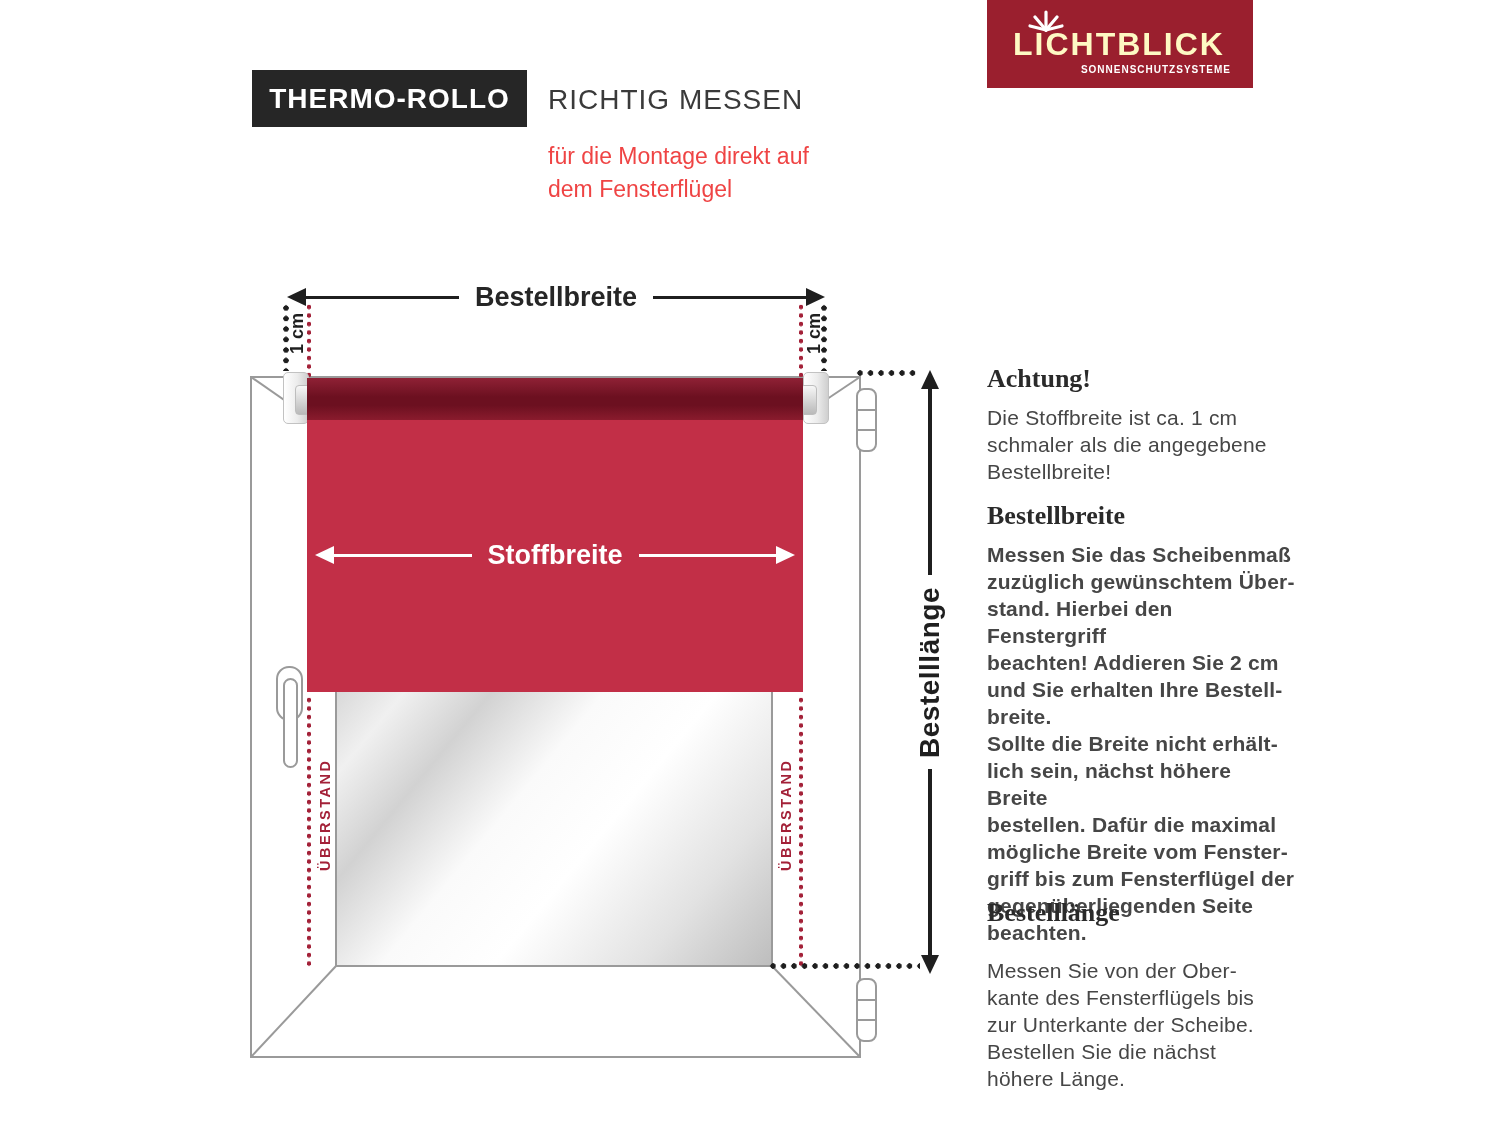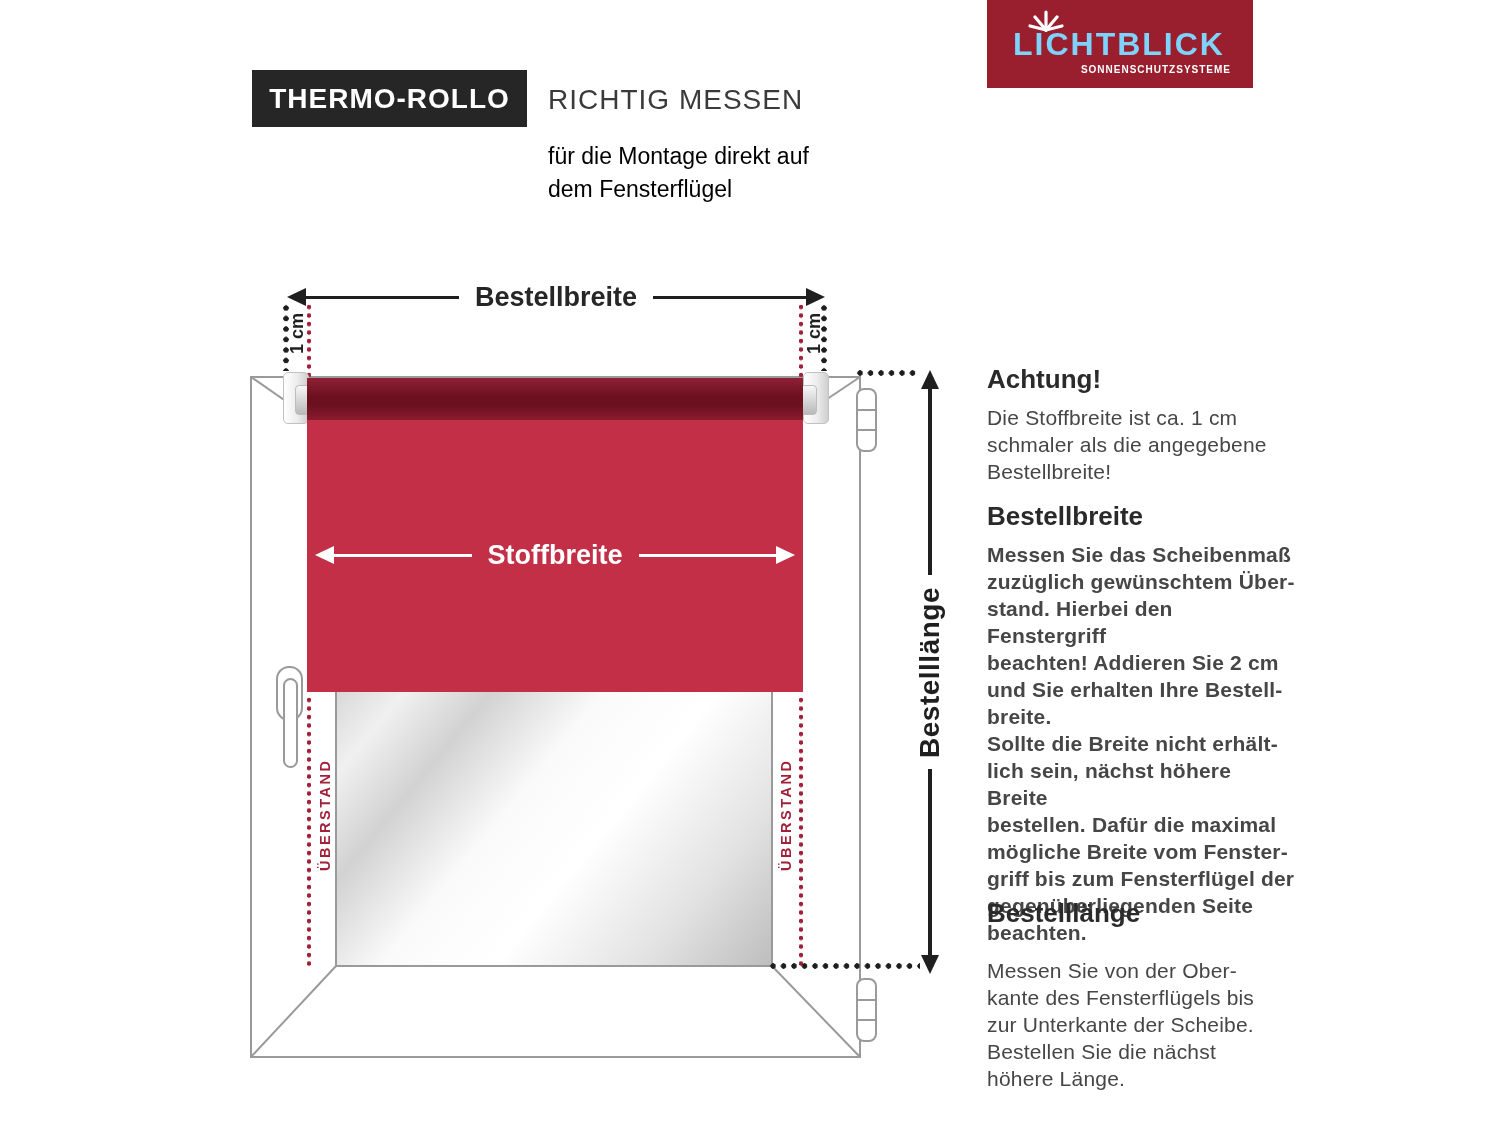--- a/index.html
+++ b/index.html
@@ -12,29 +12,29 @@
   
   .product-box {
     left:252px; top:70px; width:275px; height:57px; background:#262626;
     display:flex; align-items:center; justify-content:center;
     color:#ffffff; font-size:28px; font-weight:bold; letter-spacing:1px;
   }
   .page-title {
     left:548px; top:84px; font-size:28px; font-weight:normal; color:#3a3a3a; letter-spacing:1px;
   }
   .page-subtitle {
-    left:548px; top:140px; font-size:23px; color:#000000; line-height:33px; white-space:pre-line;
+    left:548px; top:140px; font-size:23px; color:#ef4444; line-height:33px; white-space:pre-line;
   }
 
   
   .logo-box {
     left:987px; top:0px; width:266px; height:88px; background:#9a1f2e;
   }
   .logo-brand {
-    position:absolute; left:26px; top:26px; color:#7dd3fc; font-size:32px;
+    position:absolute; left:26px; top:26px; color:#fef9c3; font-size:32px;
     font-weight:bold; letter-spacing:2px;text-align:right;
   }
   .logo-tagline {
     position:absolute; right:22px; top:64px; color:#ffffff; font-size:10px;
     font-weight:bold; letter-spacing:1px;
   }
   .logo-sun { position:absolute; left:40px; top:8px; }
 
   
   .dotv { position:absolute; width:8px; background-repeat:repeat-y; background-position:center top; }
@@ -103,21 +103,21 @@
     border:1px solid #bdbdbd; border-radius:4px;
     background:linear-gradient(to bottom,#f7f7f7 0%,#b9b9b9 100%);
   }
   .roller-tube {
     left:307px; top:378px; width:496px; height:42px;
     background:linear-gradient(to bottom,#8f2135 0%,#6c1020 45%,#6c1020 65%,#8a1b2d 100%);
   }
   .roller-fabric { left:307px; top:420px; width:496px; height:272px; background:#c22f47; }
 
   
-  .info-h { position:absolute; left:987px; font-size:26px; font-weight:bold; color:#2a2a2a; }
+  .info-h { position:absolute; left:987px; font-size:26px; font-weight:bold; color:#2a2a2a;font-family:Liberation Serif, serif; }
   .info-p { position:absolute; left:987px; width:310px; font-size:21px; color:#464646;
             line-height:27px; letter-spacing:0.2px; white-space:pre-line; }
 </style>
 </head>
 <body>
 
 <div class="abs product-box">
   <span>THERMO-ROLLO</span>
 </div>
 <div class="abs page-title">RICHTIG MESSEN</div>

